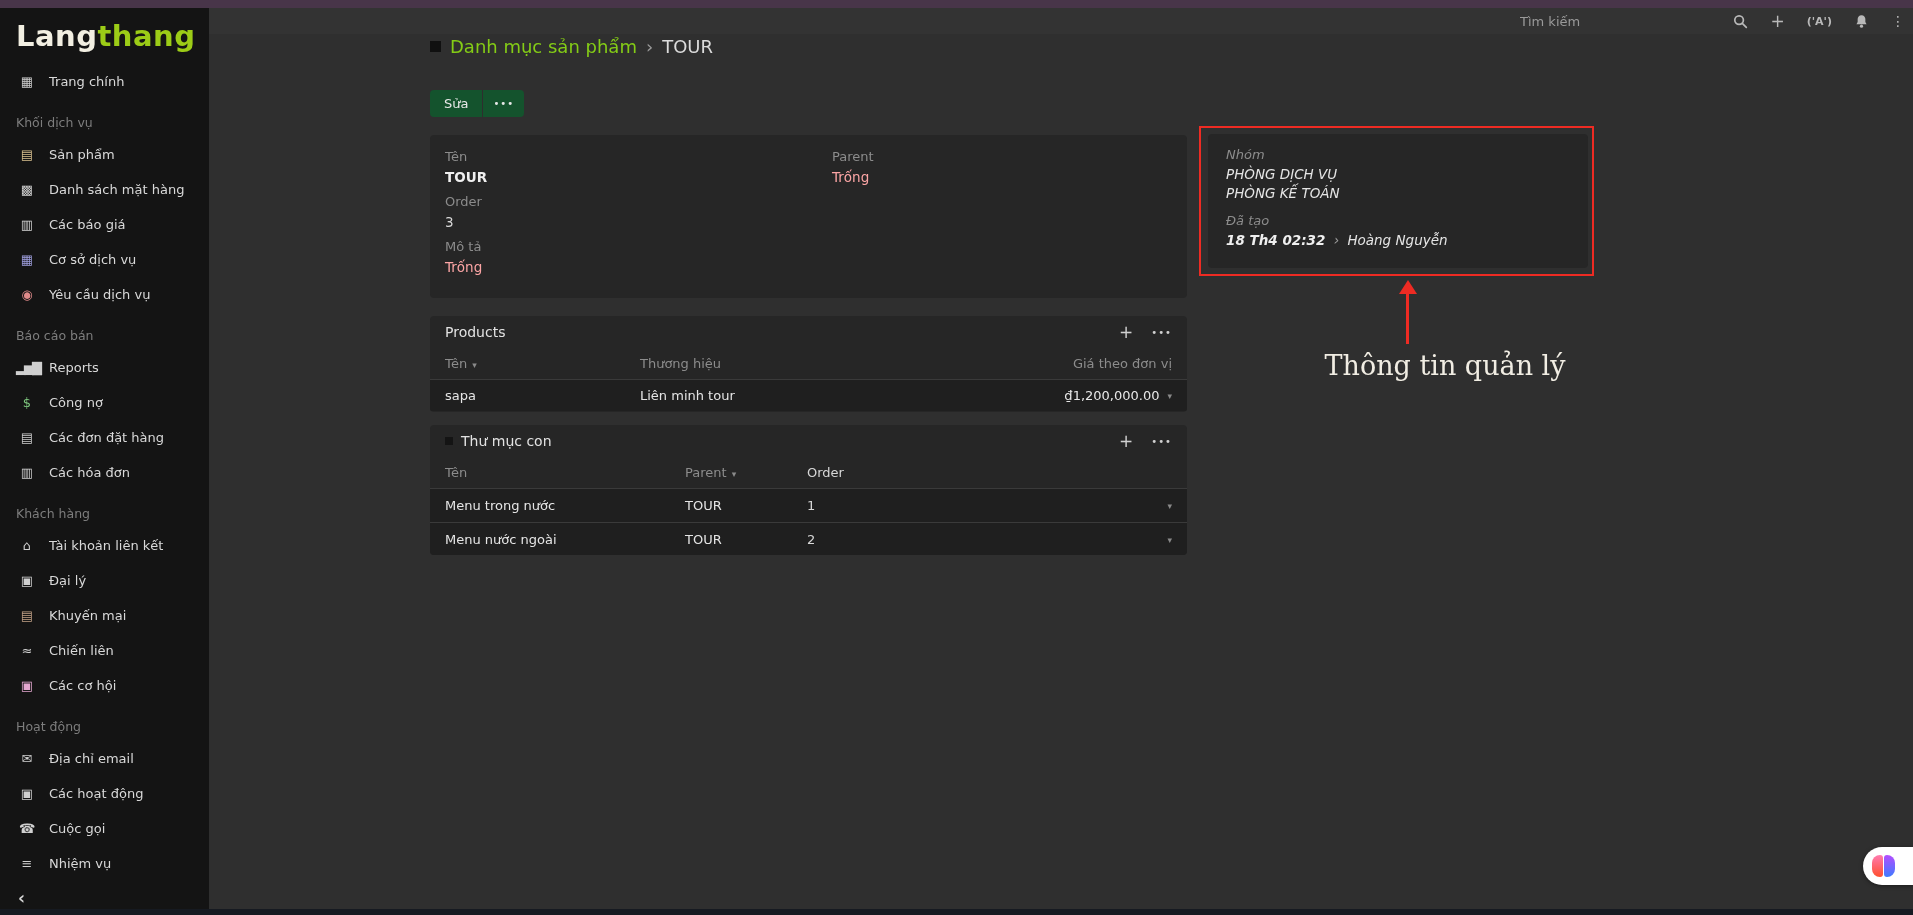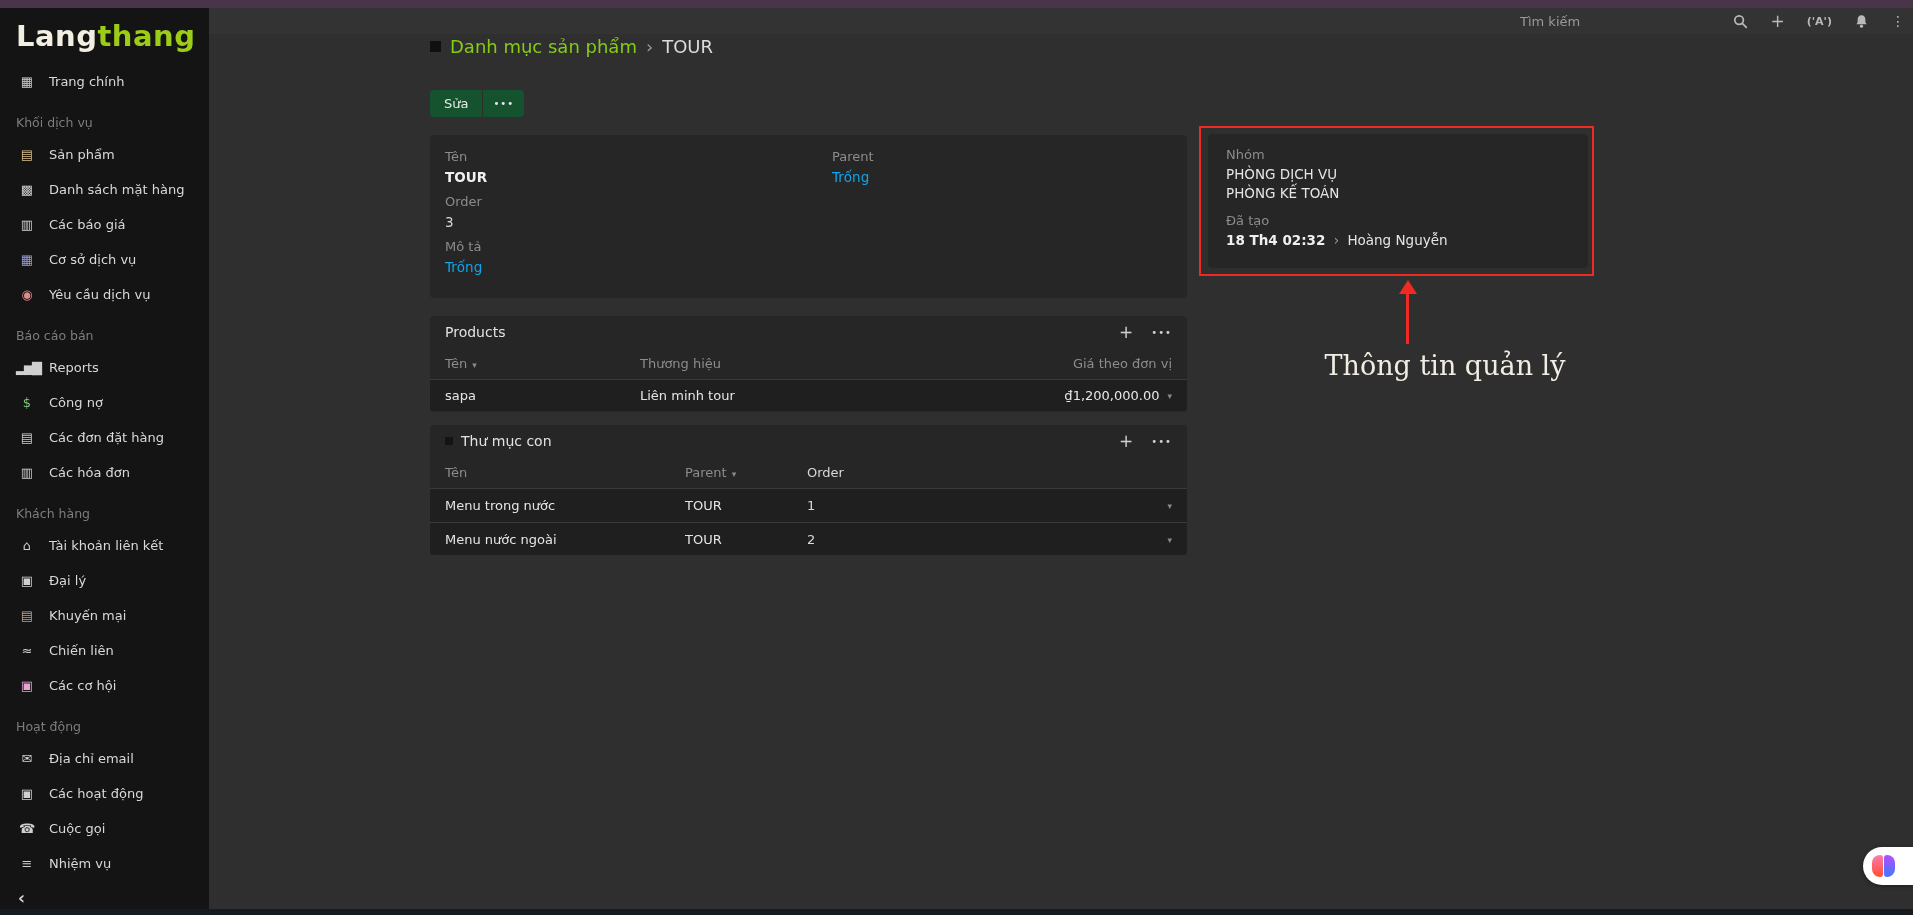--- a/index.html
+++ b/index.html
@@ -49,21 +49,21 @@
   .btn-dots { padding:0 10px; font-size:10px; letter-spacing:1px; }
 
   
   .panel { position:absolute; background:#262626; border-radius:4px; overflow:hidden; }
   .detail-panel { left:430px; top:135px; width:757px; height:163px; padding:14px 15px; }
   .field-grid { display:grid; grid-template-columns:387px 1fr; }
   .field-cell { margin-bottom:9px; }
   .f-label { color:#8c8c8c; font-size:13px; margin-bottom:5px; }
   .f-value { color:#d8d8d8; font-size:13.5px; }
   .f-bold { font-weight:bold; color:#f0f0f0; }
-  .f-muted { color:#0ea5e9; }
+  .f-muted { color:#fca5a5; }
 
   .panel-header { height:32px; display:flex; align-items:center; padding:0 15px; }
   .panel-title { color:#e2e2e2; font-size:14px; flex:0 0 auto; }
   .panel-bullet { width:8px; height:8px; background:#141414; margin-right:8px; }
   .panel-spacer { flex:1; }
   .panel-plus { color:#d0d0d0; font-size:17px; cursor:pointer; margin-right:18px; line-height:1; }
   .panel-dots { color:#d0d0d0; font-size:10px; letter-spacing:1px; cursor:pointer; }
 
   .list-colheader { height:31px; display:flex; align-items:center; padding:0 15px;
                     color:#8c8c8c; font-size:13px; }
@@ -78,21 +78,21 @@
   .p-c3 { width:220px; text-align:right; display:flex; justify-content:flex-end; align-items:center; gap:8px; }
   .price { color:#e8e8e8; }
   .products-panel .list-row { height:32px; }
 
   .sub-panel { left:430px; top:425px; width:757px; height:130px; }
   .s-c1 { width:240px; } .s-c2 { width:122px; }
   .s-c3 { flex:1; display:flex; justify-content:space-between; align-items:center; color:#d8d8d8; }
   .sub-panel .list-row { height:34px; }
 
   
-  .side-panel { left:1208px; top:134px; width:380px; height:134px; padding:13px 18px; }
+  .side-panel { left:1208px; top:134px; width:380px; height:134px; padding:13px 18px;font-style:italic; }
   .side-panel .f-label { margin-bottom:4px; }
   .group-link { display:block; font-size:13.5px; margin-bottom:3px; }
   .created-row { font-size:13.5px; }
   .created-date { font-weight:bold; color:#efefef; }
   .created-sep { color:#9a9a9a; margin:0 4px; }
 
   
   .ann-box { position:absolute; left:1199px; top:126px; width:395px; height:150px;
              border:2px solid #ee2b23; pointer-events:none; }
   .ann-arrow-head { position:absolute; left:1399px; top:280px; width:0; height:0;

